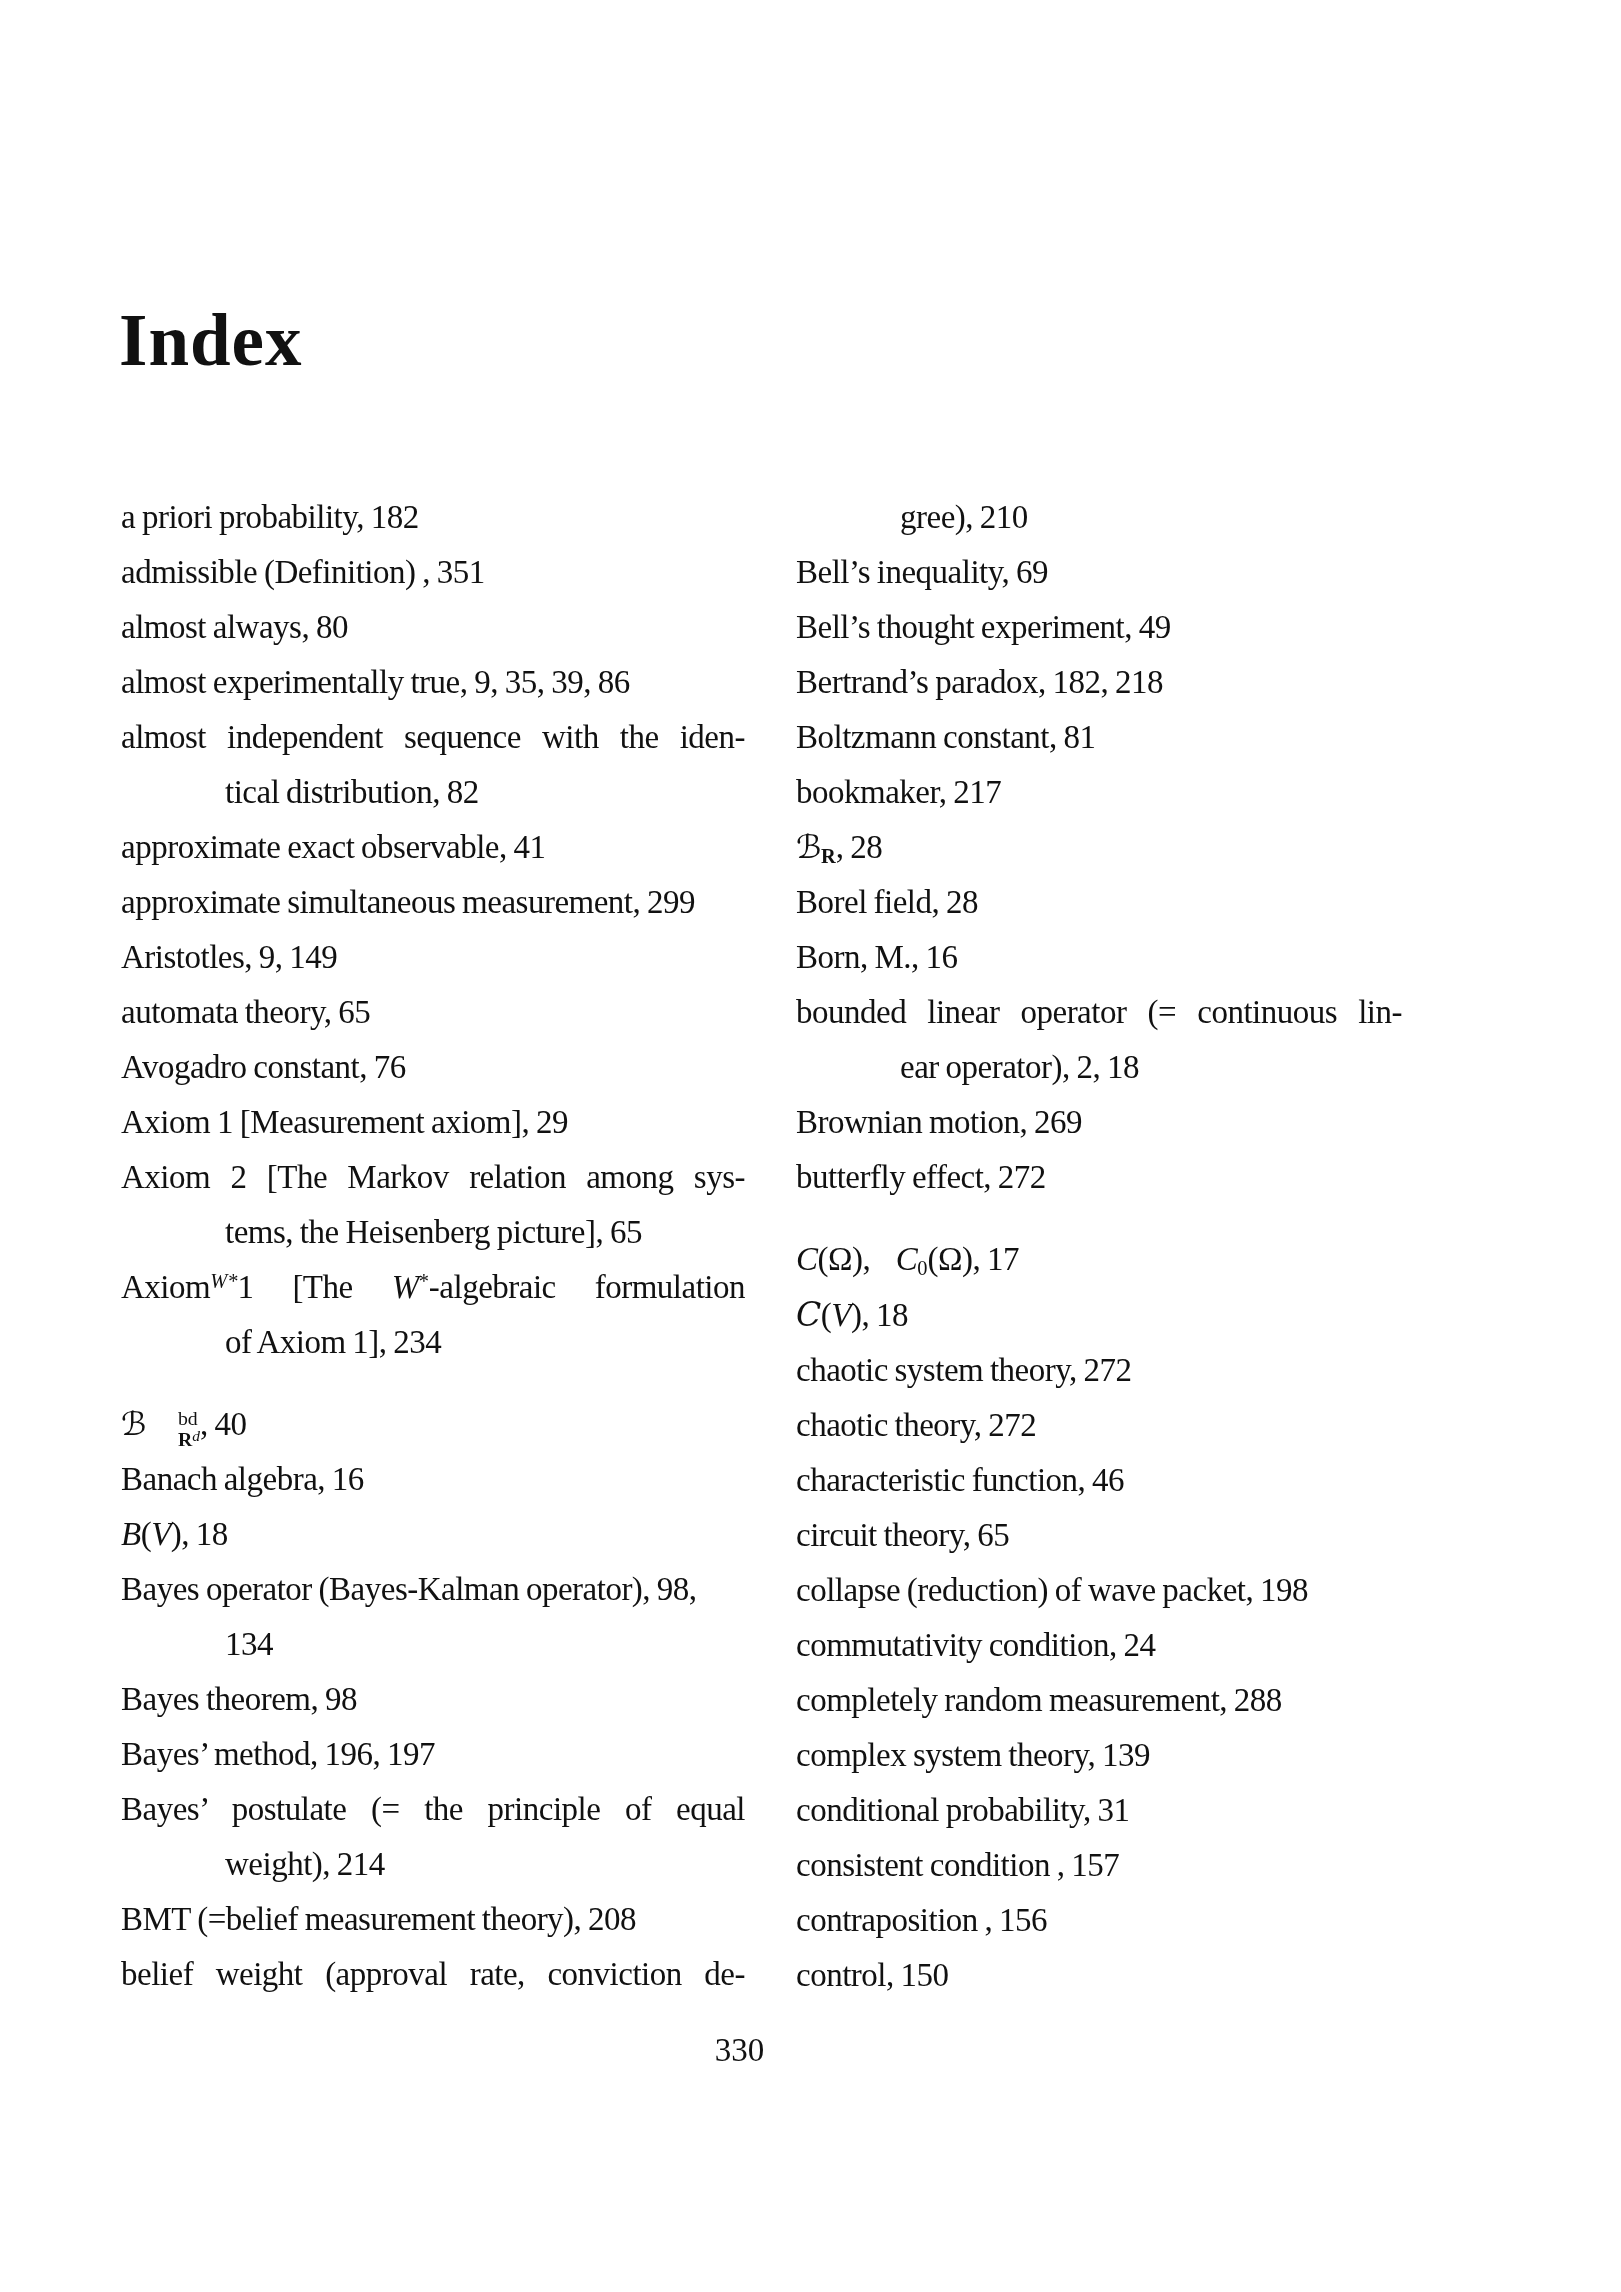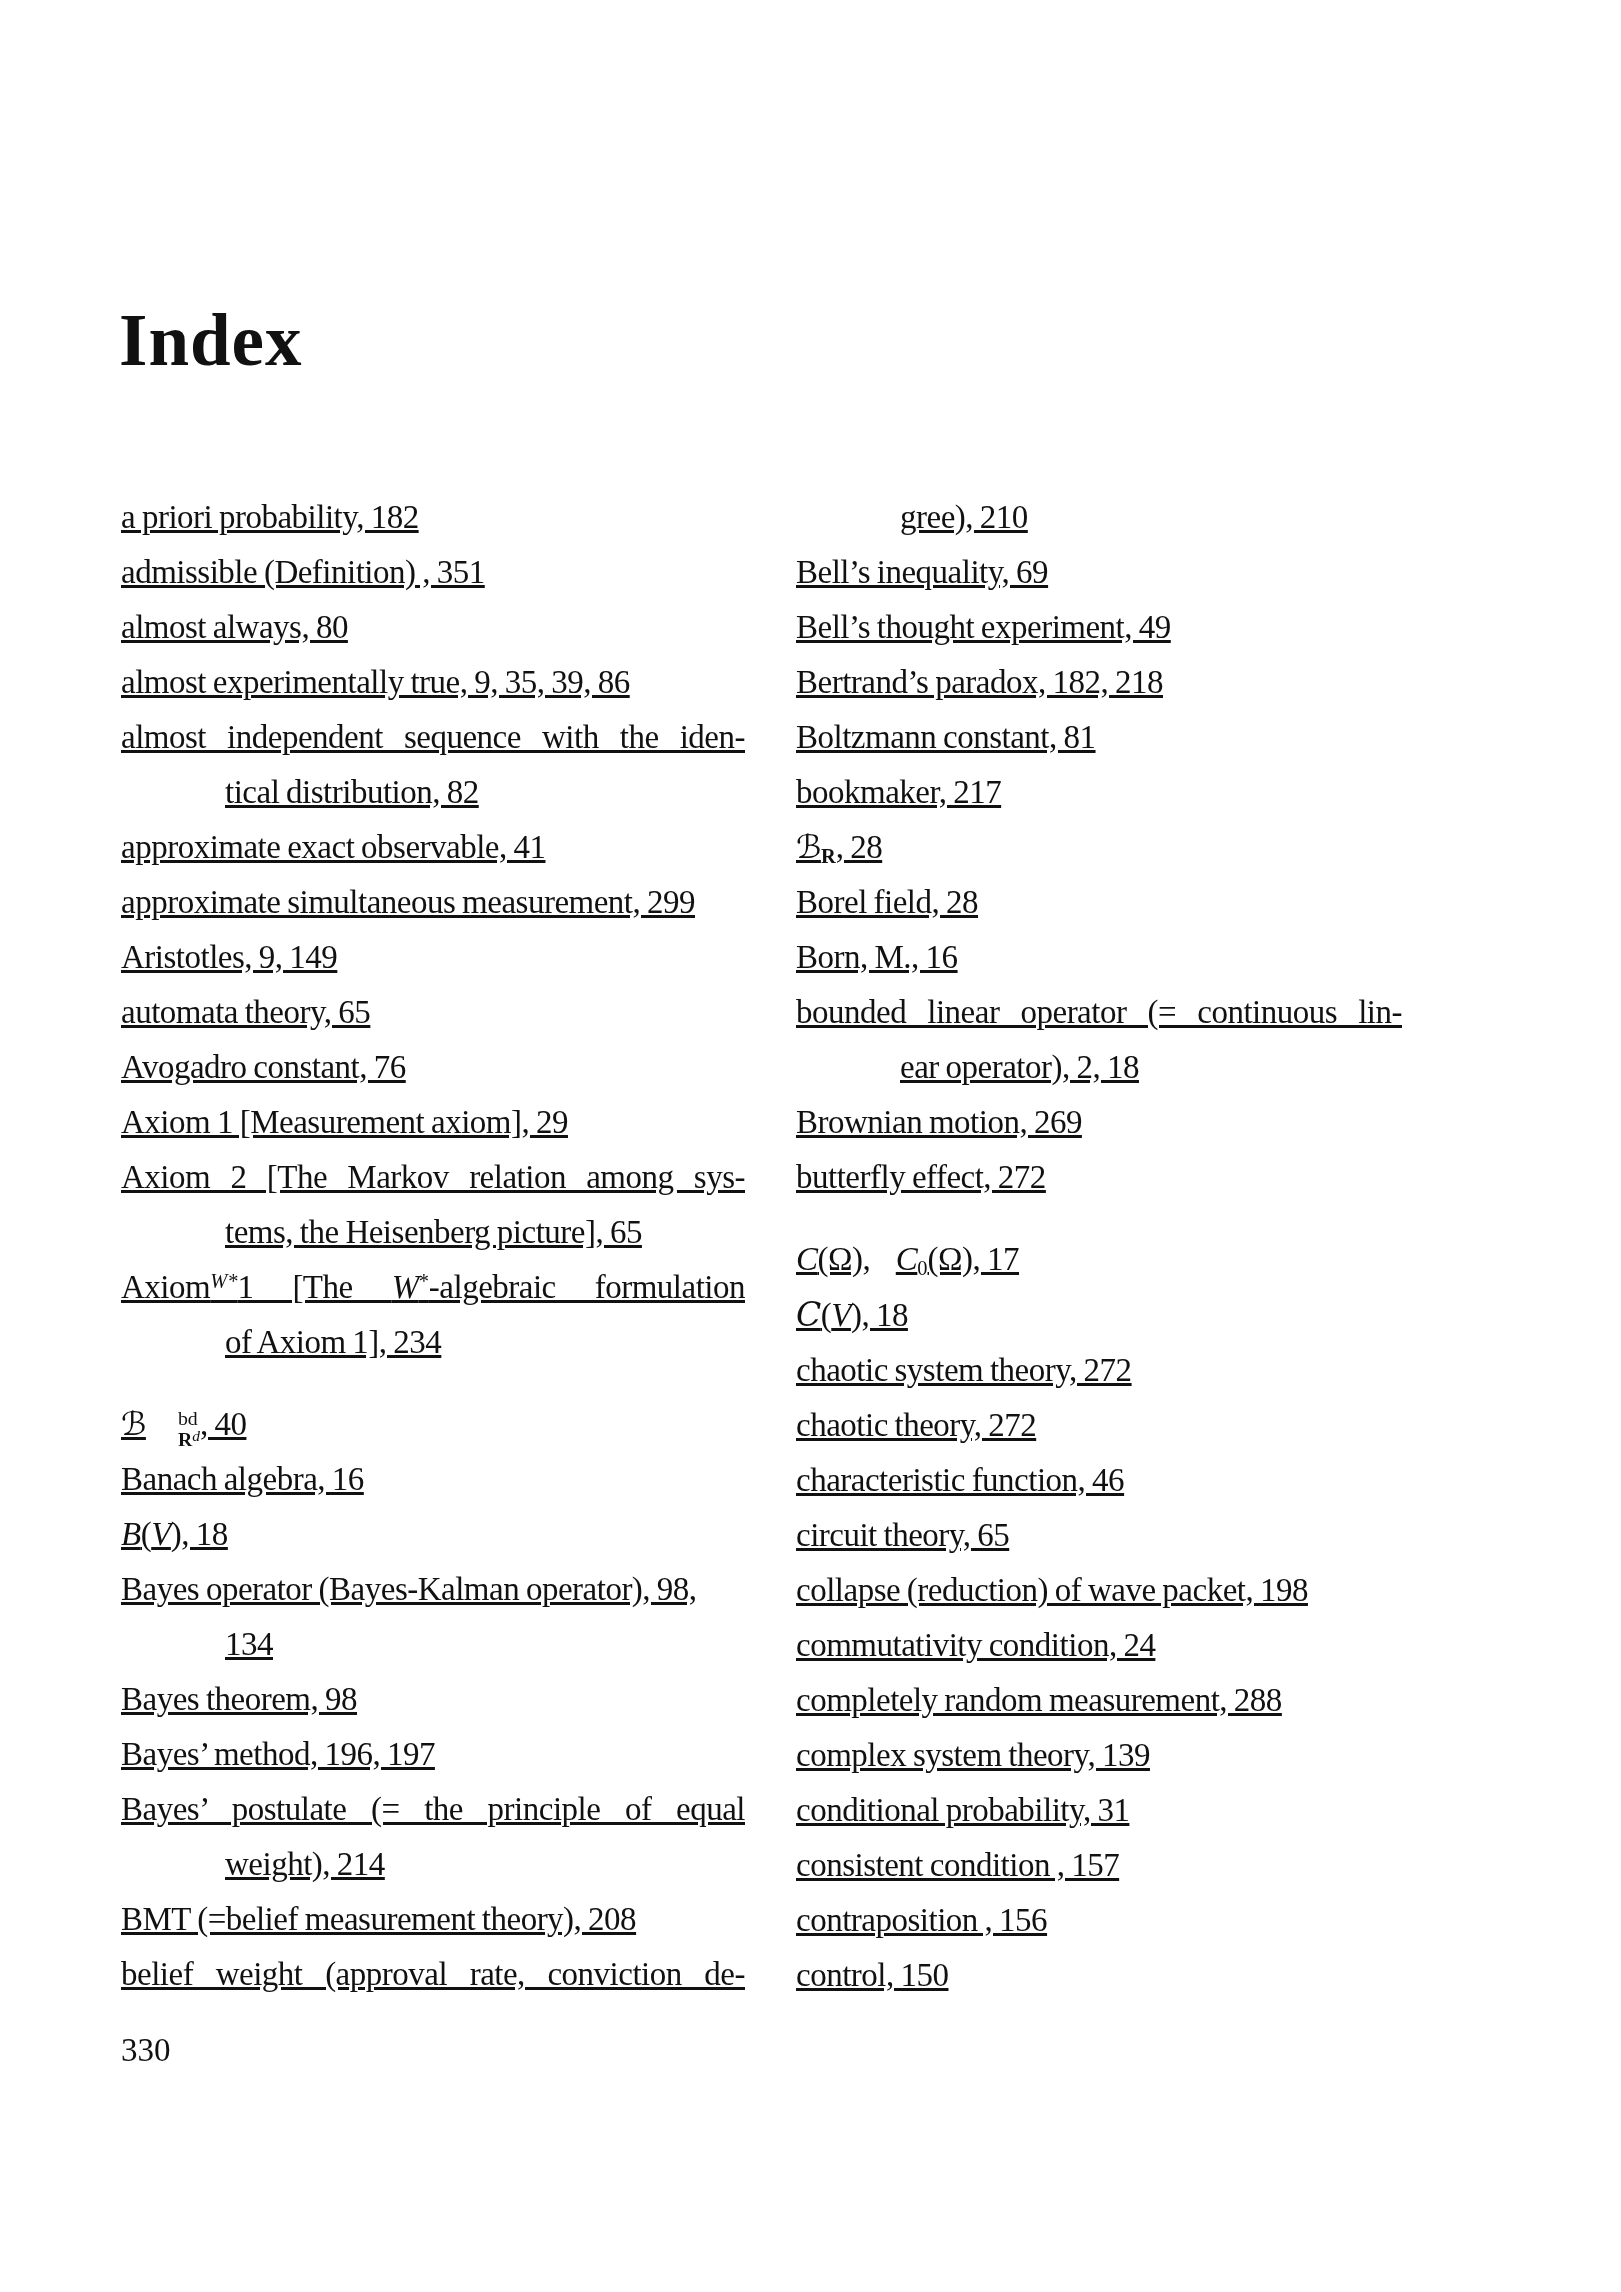--- a/index.html
+++ b/index.html
@@ -22,21 +22,20 @@
     font-weight:bold;
     letter-spacing:1px;
   }
   .col{
     position:absolute;
     top:490px;
     font-size:33px;
     line-height:55px;
     letter-spacing:-0.5px;
     word-spacing:-1px;
-    text-decoration:underline;
   }
   .col-left{left:121px;width:624px;}
   .col-right{left:752px;width:606px;margin-left:44px;}
   .line{white-space:nowrap;}
   .line.just{
     white-space:normal;
     text-align:justify;
     text-align-last:justify;
   }
   .line.cont{padding-left:104px;}
@@ -56,20 +55,21 @@
     text-align:left;
     margin-left:1px;
   }
   .stack span{display:block;margin-left:31px;}
   .stack sup{font-size:0.78em;vertical-align:0.35em;}
   .pageno{
     position:absolute;
     left:121px;
     top:2023px;
     width:1237px;
+    text-align:center;
     font-size:33px;
     line-height:55px;
   }
 </style>
 </head>
 <body>
 
 <div class="page">
   <h1 class="title">Index</h1>
   <div class="col col-left">

